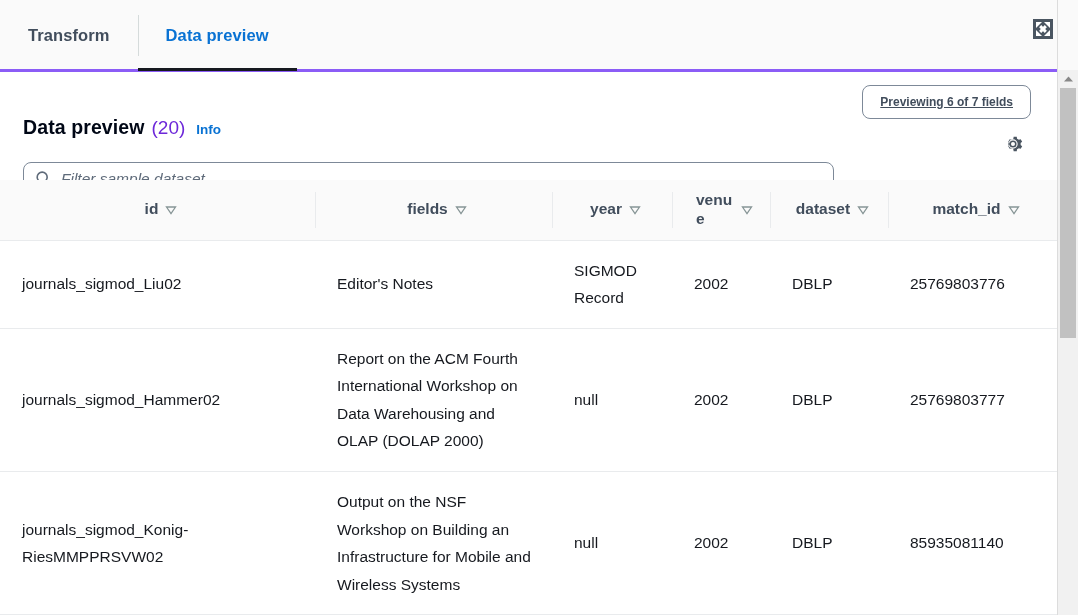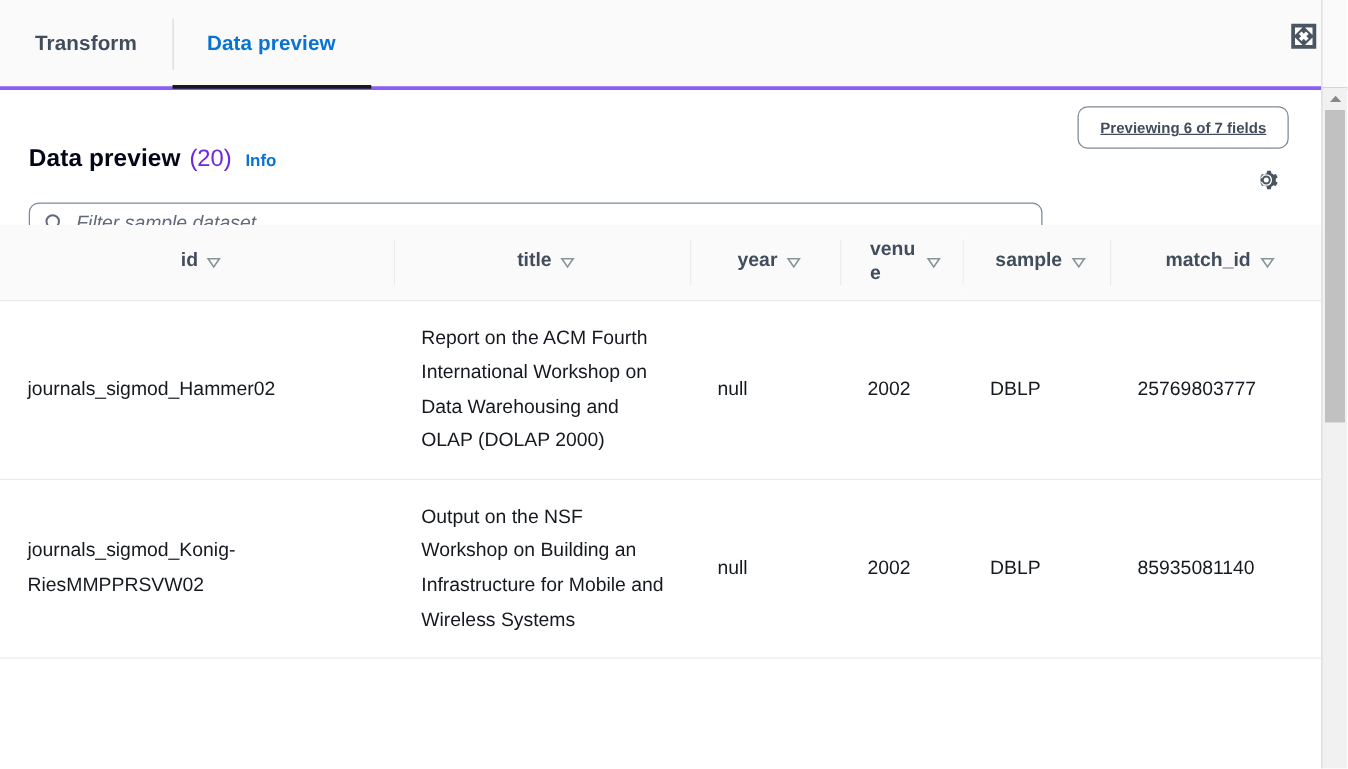--- a/index.html
+++ b/index.html
@@ -350,21 +350,21 @@
               <span class="th-label">id</span>
               <span class="sort-icon">
                 <svg width="14" height="14" viewBox="0 0 14 14" aria-hidden="true">
                   <polygon points="2.5,4 11.5,4 7,10.5" fill="none" stroke="#879596" stroke-width="1.3"></polygon>
                 </svg>
               </span>
             </div>
           </th>
           <th>
             <div class="th-inner">
-              <span class="th-label">title</span>
+              <span class="th-label">fields</span>
               <span class="sort-icon">
                 <svg width="14" height="14" viewBox="0 0 14 14" aria-hidden="true">
                   <polygon points="2.5,4 11.5,4 7,10.5" fill="none" stroke="#879596" stroke-width="1.3"></polygon>
                 </svg>
               </span>
             </div>
           </th>
           <th>
             <div class="th-inner">
               <span class="th-label">year</span>
@@ -380,41 +380,49 @@
               <span class="th-label" style="max-width:38px;">venue</span>
               <span class="sort-icon">
                 <svg width="14" height="14" viewBox="0 0 14 14" aria-hidden="true">
                   <polygon points="2.5,4 11.5,4 7,10.5" fill="none" stroke="#879596" stroke-width="1.3"></polygon>
                 </svg>
               </span>
             </div>
           </th>
           <th>
             <div class="th-inner">
-              <span class="th-label">sample</span>
+              <span class="th-label">dataset</span>
               <span class="sort-icon">
                 <svg width="14" height="14" viewBox="0 0 14 14" aria-hidden="true">
                   <polygon points="2.5,4 11.5,4 7,10.5" fill="none" stroke="#879596" stroke-width="1.3"></polygon>
                 </svg>
               </span>
             </div>
           </th>
           <th>
             <div class="th-inner">
               <span class="th-label">match_id</span>
               <span class="sort-icon">
                 <svg width="14" height="14" viewBox="0 0 14 14" aria-hidden="true">
                   <polygon points="2.5,4 11.5,4 7,10.5" fill="none" stroke="#879596" stroke-width="1.3"></polygon>
                 </svg>
               </span>
             </div>
           </th>
         </tr>
       </thead>
       <tbody>
+        <tr>
+          <td>journals_sigmod_Liu02</td>
+          <td>Editor's Notes</td>
+          <td>SIGMOD Record</td>
+          <td>2002</td>
+          <td>DBLP</td>
+          <td>25769803776</td>
+        </tr>
         <tr>
           <td>journals_sigmod_Hammer02</td>
           <td>Report on the ACM Fourth International Workshop on Data Warehousing and OLAP (DOLAP 2000)</td>
           <td>null</td>
           <td>2002</td>
           <td>DBLP</td>
           <td>25769803777</td>
         </tr>
         <tr>
           <td>journals_sigmod_Konig-RiesMMPPRSVW02</td>

